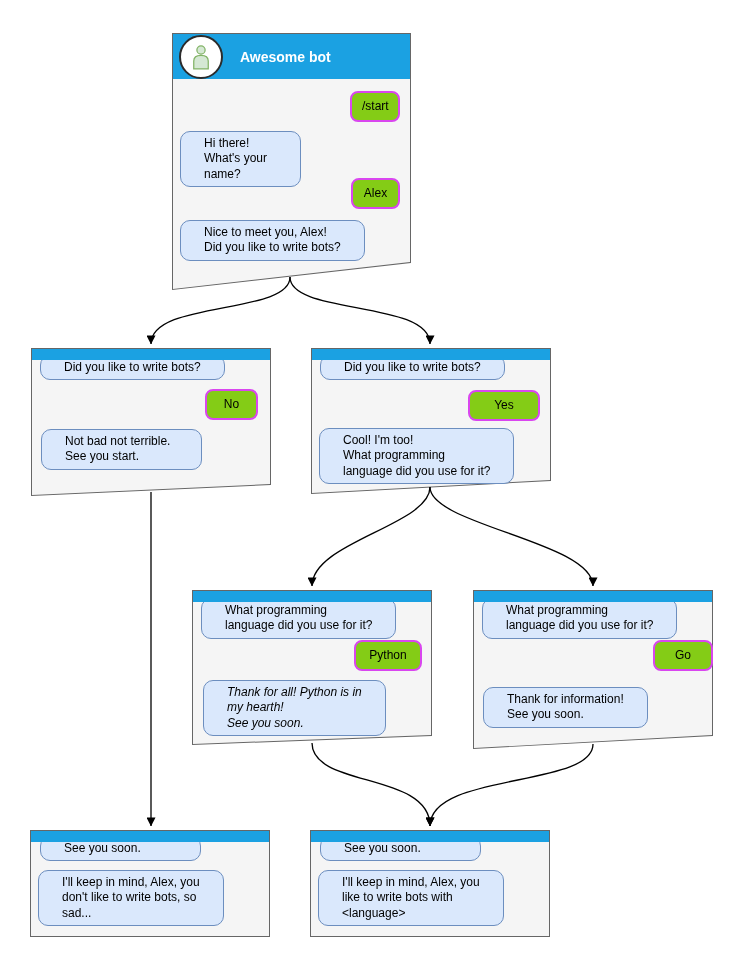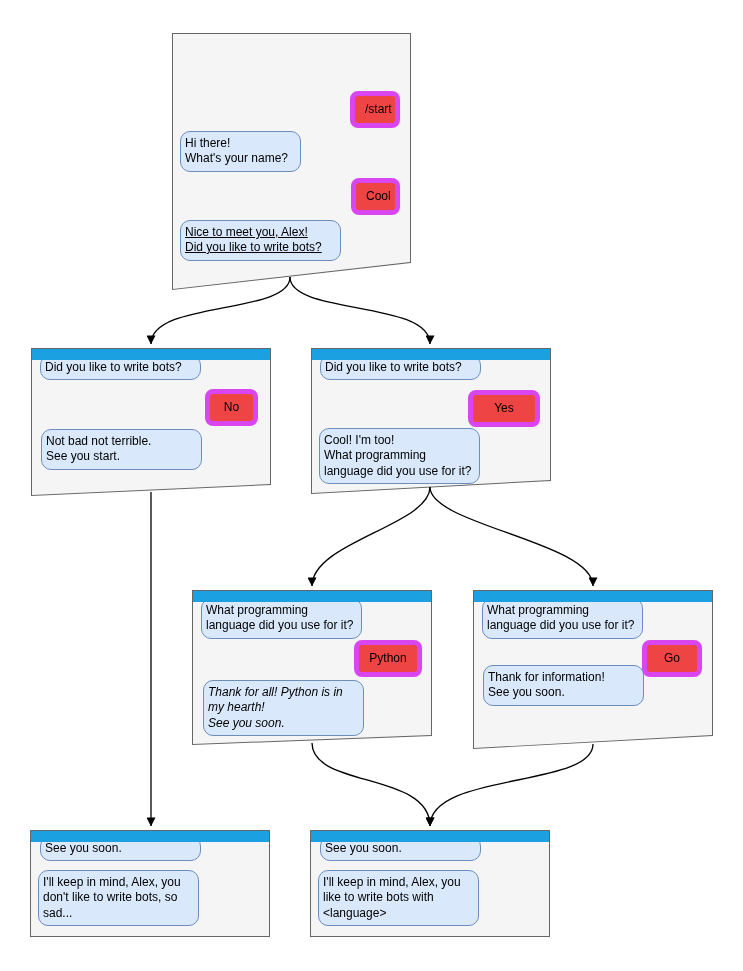--- a/index.html
+++ b/index.html
@@ -16,36 +16,45 @@
   .win-header{position:absolute;left:1px;right:1px;top:1px;background:#1BA1E2;z-index:3;}
   .win-header.big{height:45px;display:flex;align-items:center;}
   .win-header.small{height:11px;}
   .win-title{color:#ffffff;font-weight:bold;font-size:14px;margin-left:17px;}
   .avatar{width:40px;height:40px;border-radius:50%;background:#ffffff;
     border:2px solid #2b2b2b;margin-left:6px;display:flex;align-items:center;justify-content:center;}
   .avatar svg{width:30px;height:30px;}
   .bubble{position:absolute;z-index:2;font-size:12px;line-height:1.28;
     white-space:pre-line;box-sizing:border-box;}
   .bubble.bot{background:#DAE8FC;border:1px solid #6C8EBF;border-radius:10px;
-    padding:4px 4px;width:max-content;min-width:161px;text-align:left;}
-  .bubble.user{background:#ef4444;border:5px solid #d946ef;border-radius:8px;
+    padding:4px 23px;width:max-content;min-width:161px;text-align:left;}
+  .bubble.user{background:#84cc16;border:2px solid #d946ef;border-radius:8px;
     padding:6px 10px;width:max-content;min-width:46px;text-align:center;}
   #connectors{position:absolute;left:0;top:0;z-index:10;pointer-events:none;}
 </style>
 </head>
 <body>
 
 <div class="window" style="left:172px;top:33px;width:239px;height:257px;--cut:27px;">
   <div class="win-border"></div>
   <div class="win-fill"></div>
+  <div class="win-header big">
+    <div class="avatar">
+      <svg viewBox="0 0 24 24">
+        <circle cx="12" cy="6.4" r="3.3" fill="#D5E8D4" stroke="#82B366" stroke-width="1"></circle>
+        <path d="M6.2,21.5 L6.2,15.2 Q6.2,10.6 12,10.6 Q17.8,10.6 17.8,15.2 L17.8,21.5 Z" fill="#D5E8D4" stroke="#82B366" stroke-width="1"></path>
+      </svg>
+    </div>
+    <span class="win-title">Awesome bot</span>
+  </div>
   <div class="bubble user" style="right:11px;top:58px;width:50px;">/start</div>
   <div class="bubble bot" style="left:8px;top:98px;min-width:121px;width:121px;">Hi there!
 What's your name?</div>
-  <div class="bubble user" style="right:11px;top:145px;width:49px;">Cool</div>
-  <div class="bubble bot" style="left:8px;top:187px;text-decoration:underline;">Nice to meet you, Alex!
+  <div class="bubble user" style="right:11px;top:145px;width:49px;">Alex</div>
+  <div class="bubble bot" style="left:8px;top:187px;">Nice to meet you, Alex!
 Did you like to write bots?</div>
 </div>
 
 <div class="window" style="left:31px;top:348px;width:240px;height:148px;--cut:11px;">
   <div class="win-border"></div>
   <div class="win-fill"></div>
   <div class="win-header small"></div>
   <div class="bubble bot" style="left:9px;top:7px;">Did you like to write bots?</div>
   <div class="bubble user" style="right:13px;top:41px;width:53px;">No</div>
   <div class="bubble bot" style="left:10px;top:81px;">Not bad not terrible.
@@ -74,22 +83,22 @@
 my hearth!
 See you soon.</div>
 </div>
 
 <div class="window" style="left:473px;top:590px;width:240px;height:159px;--cut:13px;">
   <div class="win-border"></div>
   <div class="win-fill"></div>
   <div class="win-header small"></div>
   <div class="bubble bot" style="left:9px;top:8px;">What programming
 language did you use for it?</div>
-  <div class="bubble user" style="right:11px;top:50px;width:60px;text-align:center;">Go</div>
-  <div class="bubble bot" style="left:10px;top:75px;border-radius:10px;">Thank for information!
+  <div class="bubble user" style="right:0;top:50px;width:60px;text-align:center;">Go</div>
+  <div class="bubble bot" style="left:10px;top:97px;border-radius:10px;">Thank for information!
 See you soon.</div>
 </div>
 
 <div class="window" style="left:30px;top:830px;width:240px;height:107px;--cut:0px;">
   <div class="win-border"></div>
   <div class="win-fill"></div>
   <div class="win-header small"></div>
   <div class="bubble bot" style="left:10px;top:6px;">See you soon.</div>
   <div class="bubble bot" style="left:8px;top:40px;">I'll keep in mind, Alex, you
 don't like to write bots, so

